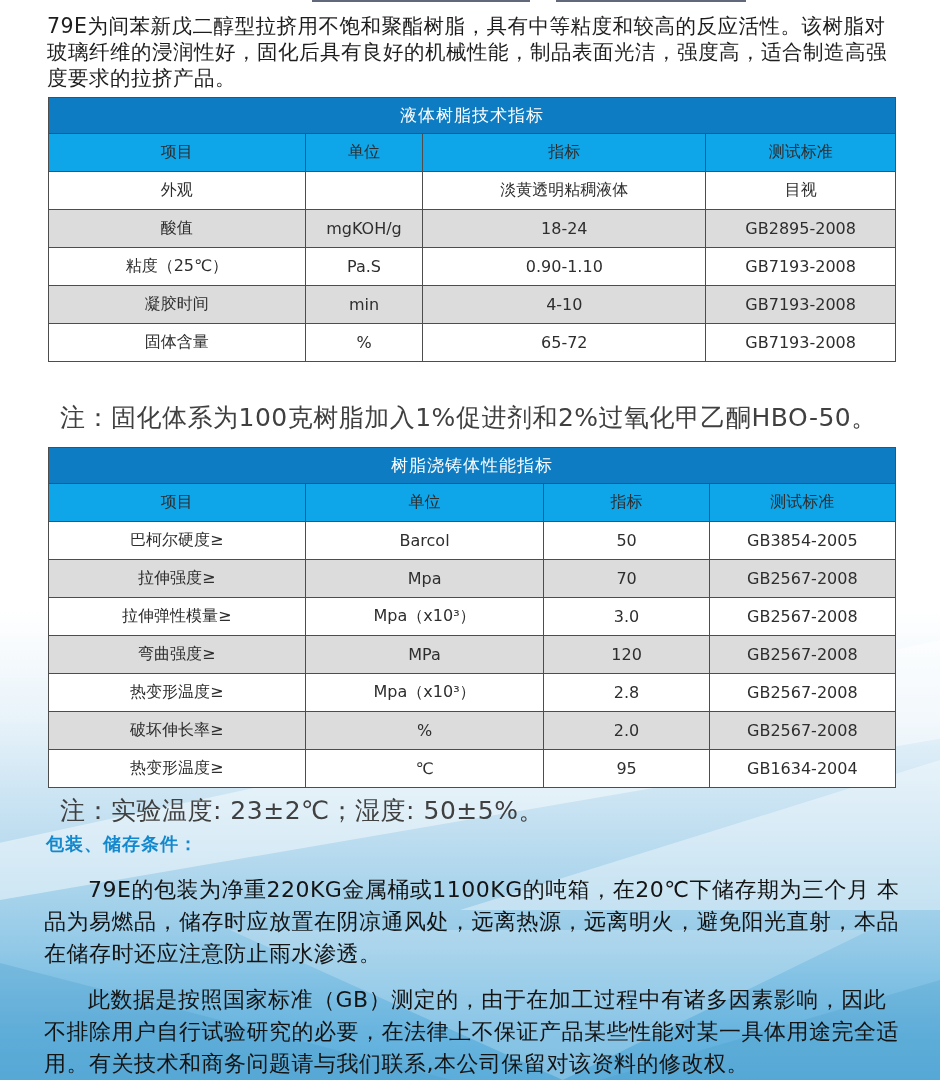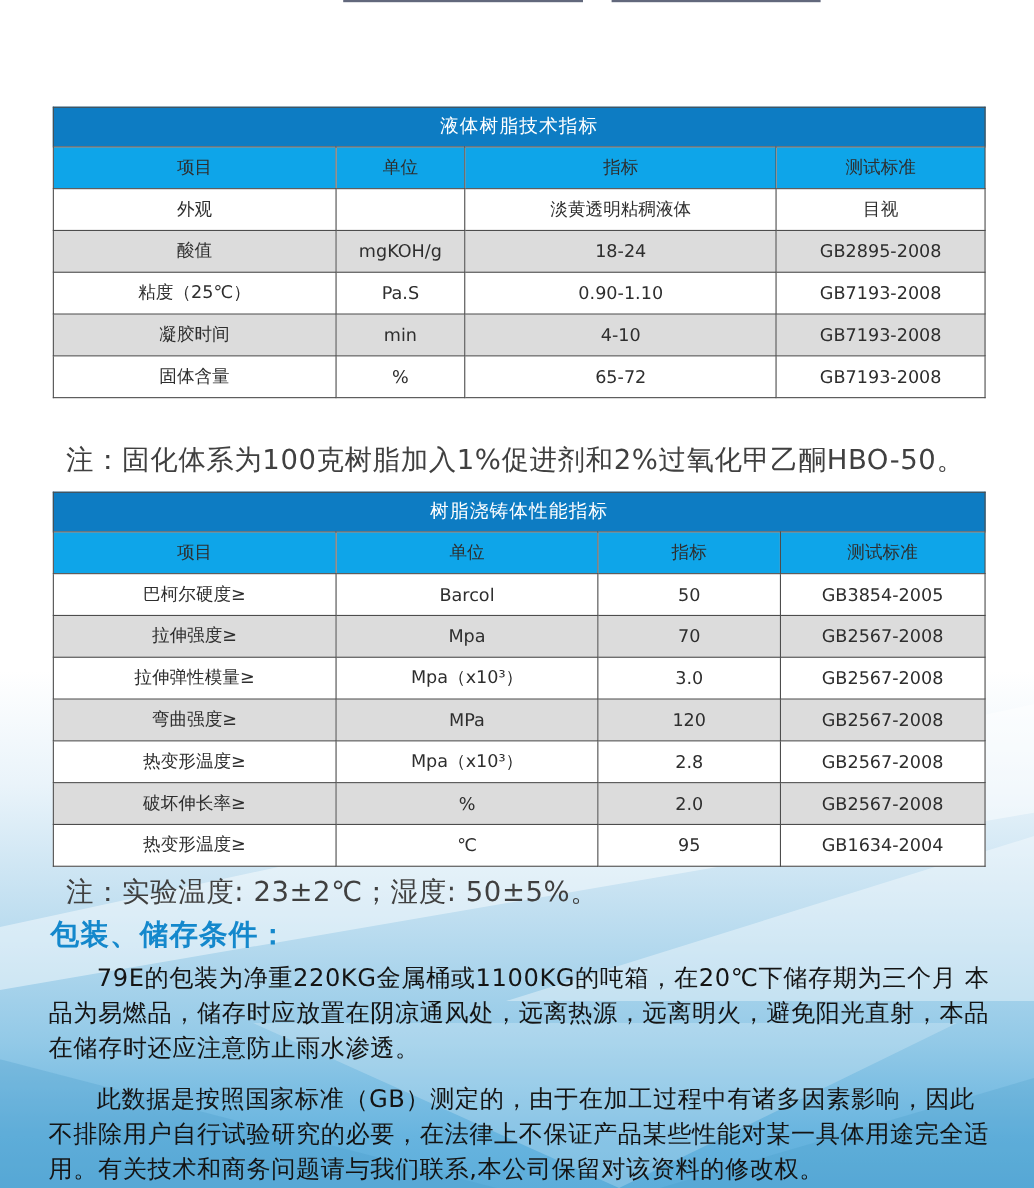--- a/index.html
+++ b/index.html
@@ -45,21 +45,21 @@
     text-align:center;vertical-align:middle;font-size:16px;color:#2e2e2e;font-weight:normal;
     overflow:hidden;}
   .spec-table thead th{background:#0ea5e9;}
   .spec-table tbody tr:nth-child(even) td{background:#dcdcdc;}
   .spec-table tbody tr:nth-child(odd) td{background:#ffffff;}
 
   .note{position:absolute;left:60px;width:860px;font-size:25px;color:#404040;letter-spacing:.5px;}
   .note-1{top:401px;}
   .note-2{top:794px;}
 
-  .storage-heading{position:absolute;left:46px;top:832px;font-size:26px;font-weight:bold;
+  .storage-heading{position:absolute;left:46px;top:832px;font-size:18px;font-weight:bold;
     color:#1488cc;letter-spacing:1px;}
 
   .body-para{position:absolute;left:44px;width:856px;font-size:22px;line-height:32px;
     color:#141414;text-indent:2em;letter-spacing:.5px;font-weight:500;}
   .para-1{top:874px;}
   .para-2{top:972px;margin-top:12px;}
 </style>
 </head>
 <body>
 
@@ -71,20 +71,21 @@
     <div class="facet facet-b"></div>
     <div class="facet facet-c"></div>
     <div class="facet facet-d"></div>
     <div class="facet facet-e"></div>
     <div class="top-artifact ta1"></div>
     <div class="top-artifact ta2"></div>
   </div>
 
   <div class="content">
 
+    <div class="intro">79E为间苯新戊二醇型拉挤用不饱和聚酯树脂，具有中等粘度和较高的反应活性。该树脂对玻璃纤维的浸润性好，固化后具有良好的机械性能，制品表面光洁，强度高，适合制造高强度要求的拉挤产品。</div>
 
     <table class="spec-table t1">
       <caption>液体树脂技术指标</caption>
       <colgroup>
         <col style="width:30.3%">
           <col style="width:13.9%">
           <col style="width:33.4%">
           <col style="width:22.4%">
       </colgroup>
       <thead>

